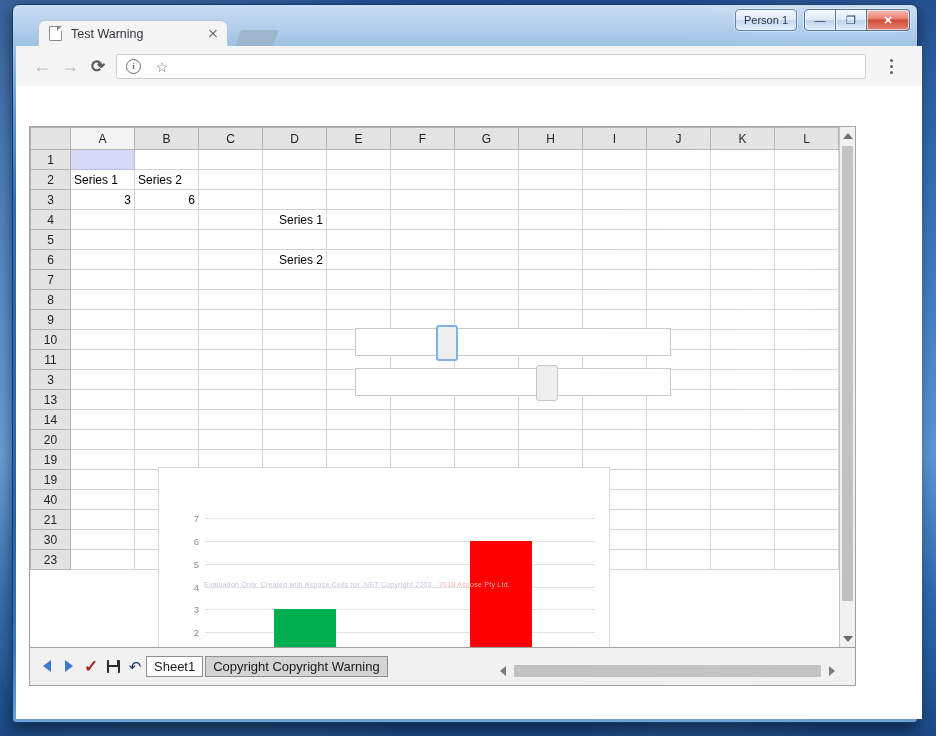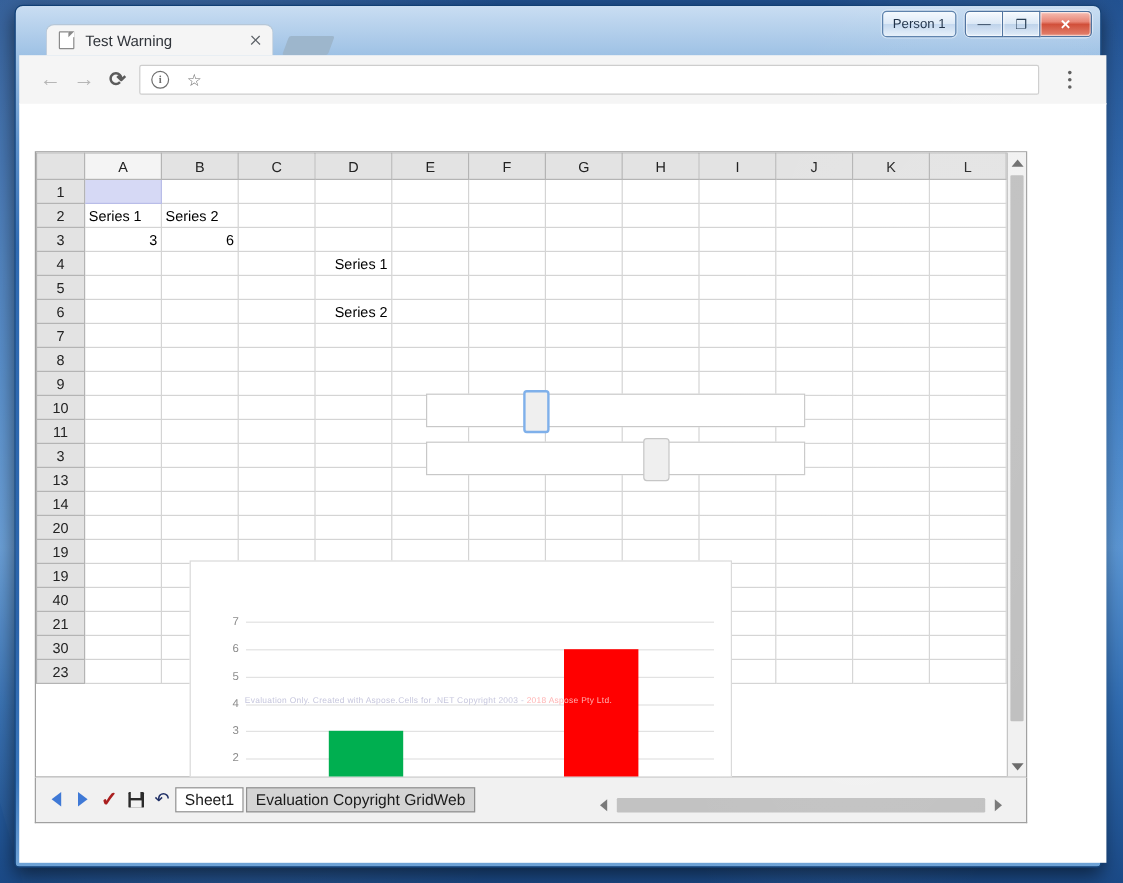--- a/index.html
+++ b/index.html
@@ -787,21 +787,21 @@
             <div class="tool">
               <span class="disk"></span>
             </div>
             <div class="tool">
               <span class="undo">↶</span>
             </div>
             <div class="sheettab active">
               <span>Sheet1</span>
             </div>
             <div class="sheettab inactive">
-              <span>Evaluation Copyright GridWeb</span>
+              <span>Copyright Copyright Warning</span>
             </div>
           </div>
 
           <div id="hscroll">
             <div class="hsb-arrow">
               <span class="tri-sleft"></span>
             </div>
             <div id="hthumb"></div>
             <div class="hsb-arrow">
               <span class="tri-sright"></span>

